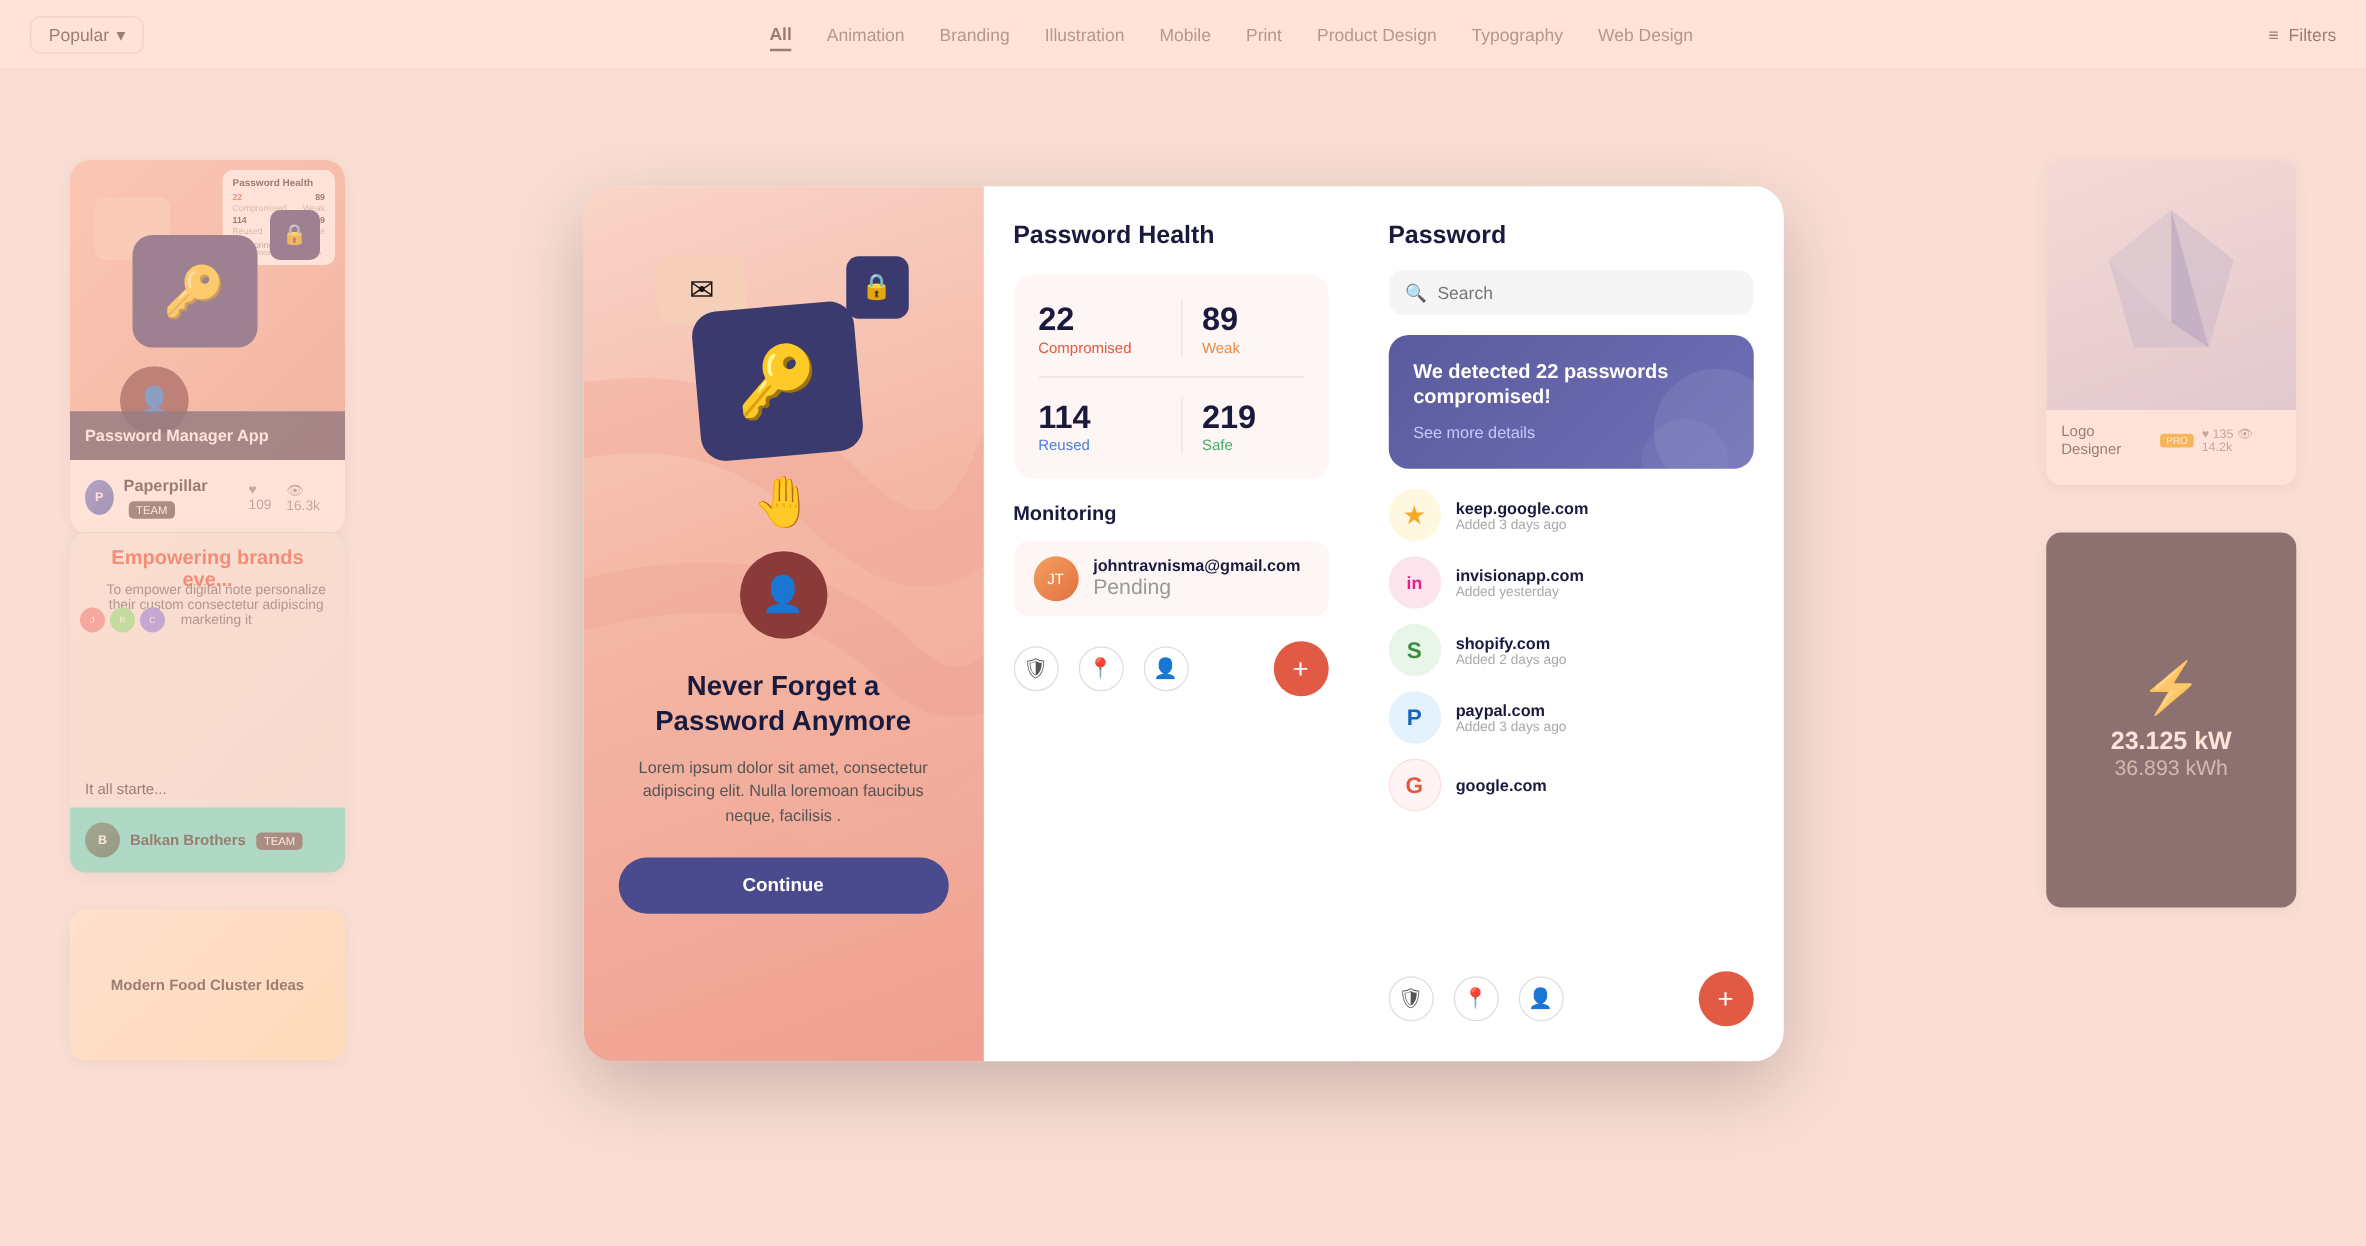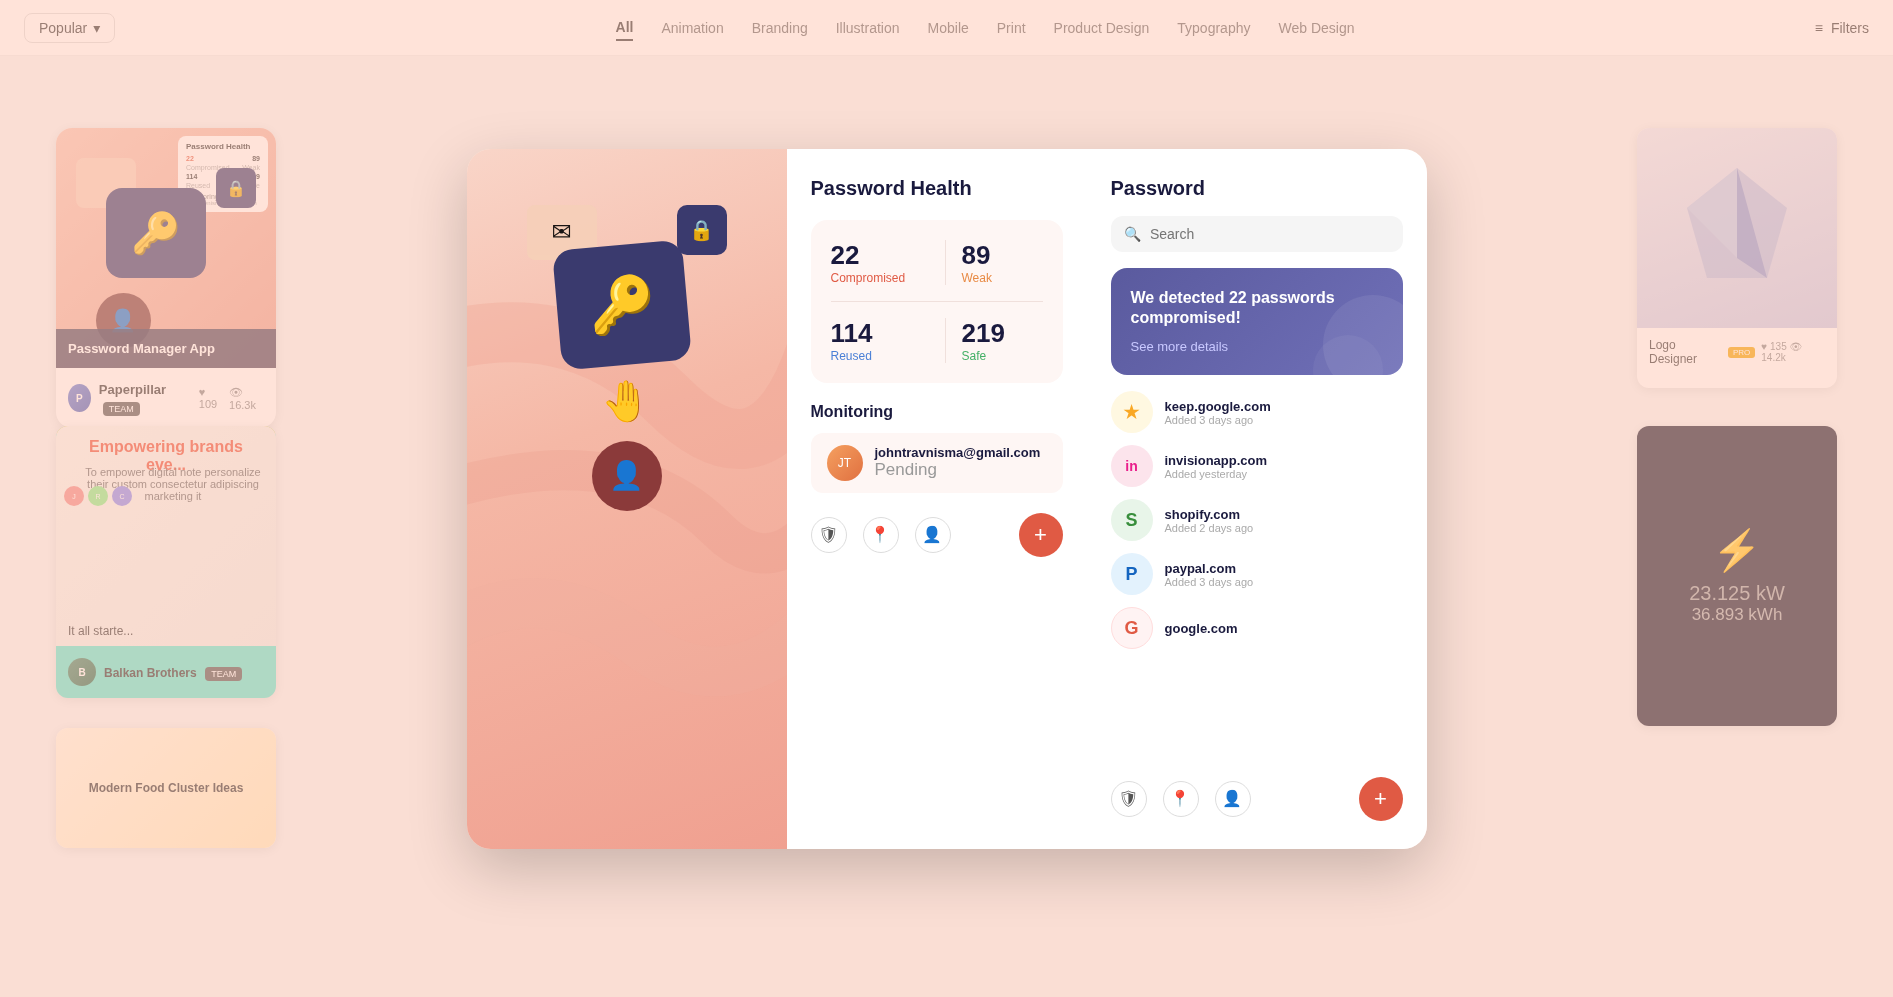--- a/index.html
+++ b/index.html
@@ -216,21 +216,21 @@
       border-radius: 12px;
       overflow: hidden;
       box-shadow: 0 2px 12px rgba(0,0,0,0.1);
       background: #1a1a2e;
       height: 300px;
       display: flex; flex-direction: column; align-items: center; justify-content: center;
     }
     .dark-card-content { color: #fff; text-align: center; padding: 16px; }
     .lightning-icon { font-size: 40px; margin-bottom: 8px; }
     .dark-stats { font-size: 17px; color: #aaa; }
-    .dark-number { font-size: 20px; font-weight: 400; color: #a3a3a3; }
+    .dark-number { font-size: 20px; font-weight: 700; color: #ffffff; }
 
     
     .modal-overlay {
       position: absolute;
       top: 0; left: 0; right: 0; bottom: 0;
       background: rgba(255, 200, 180, 0.5);
       z-index: 20;
       display: flex;
       align-items: center;
       justify-content: center;
@@ -634,20 +634,25 @@
           <span style="font-size:54px;color:#e8a060;">🔑</span>
         </div>
 
         <div style="position:absolute;bottom:0;left:50%;transform:translateX(-50%);font-size:40px;">🤚</div>
       </div>
 
       <div class="person-circle" style="margin-top:16px;">
         <span class="person-icon">👤</span>
       </div>
 
+      <div class="promo-text">
+        <div class="promo-title">Never Forget a Password Anymore</div>
+        <div class="promo-desc">Lorem ipsum dolor sit amet, consectetur adipiscing elit. Nulla loremoan faucibus neque, facilisis .</div>
+        <button class="continue-btn">Continue</button>
+      </div>
     </div>
 
     <div class="panel-health">
       <div class="panel-title">Password Health</div>
 
 
       <div class="stats-grid">
         <div class="stat-item">
           <div class="stat-number">22</div>
           <div class="stat-label-red">Compromised</div>

